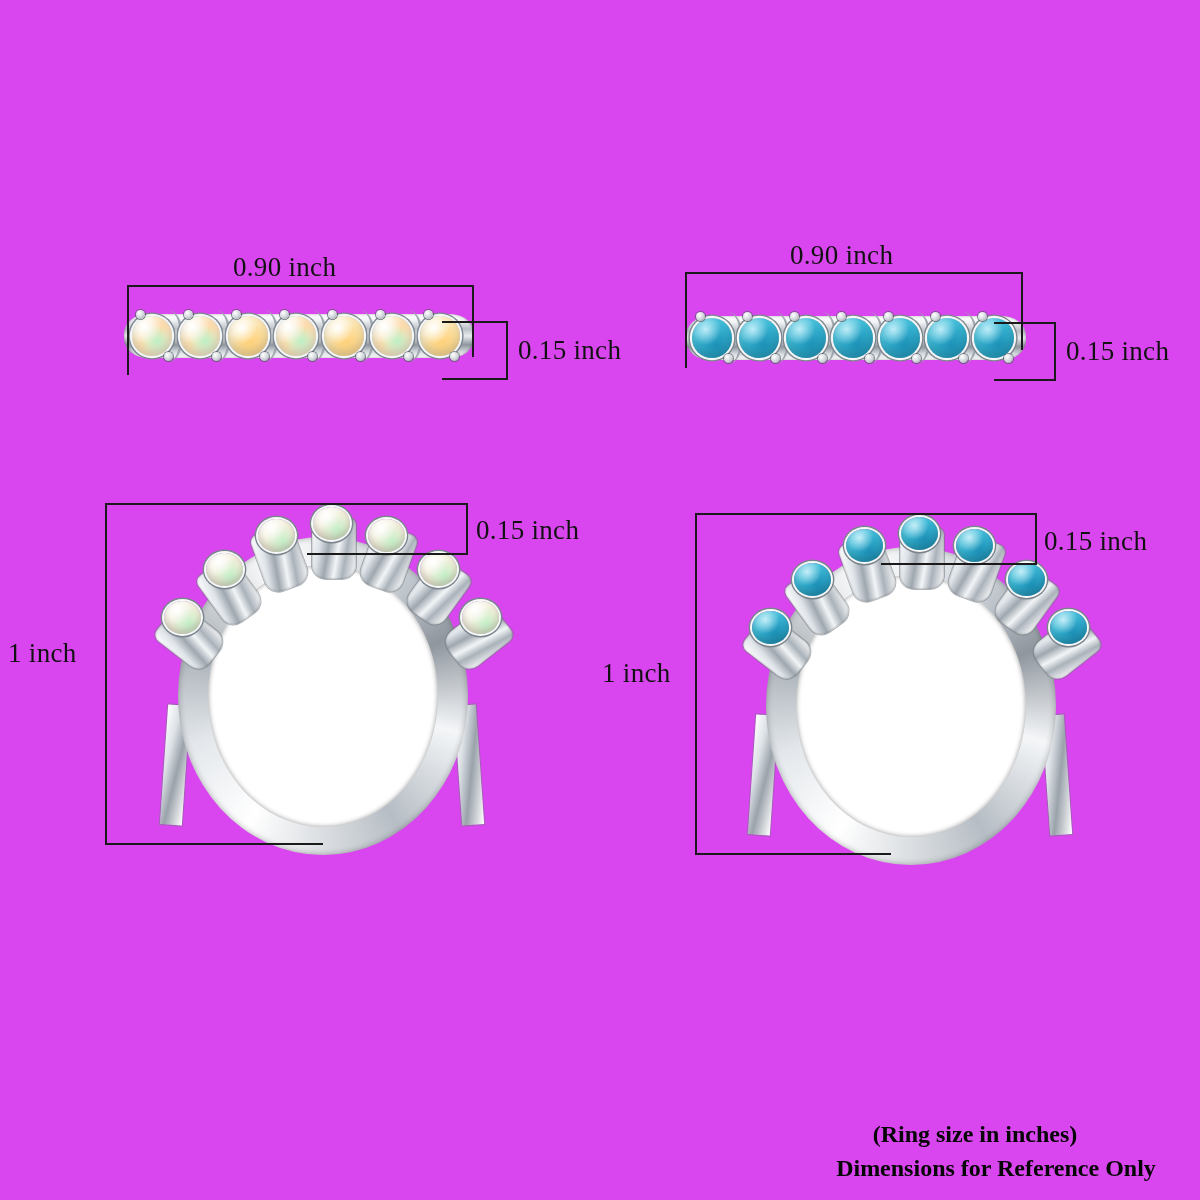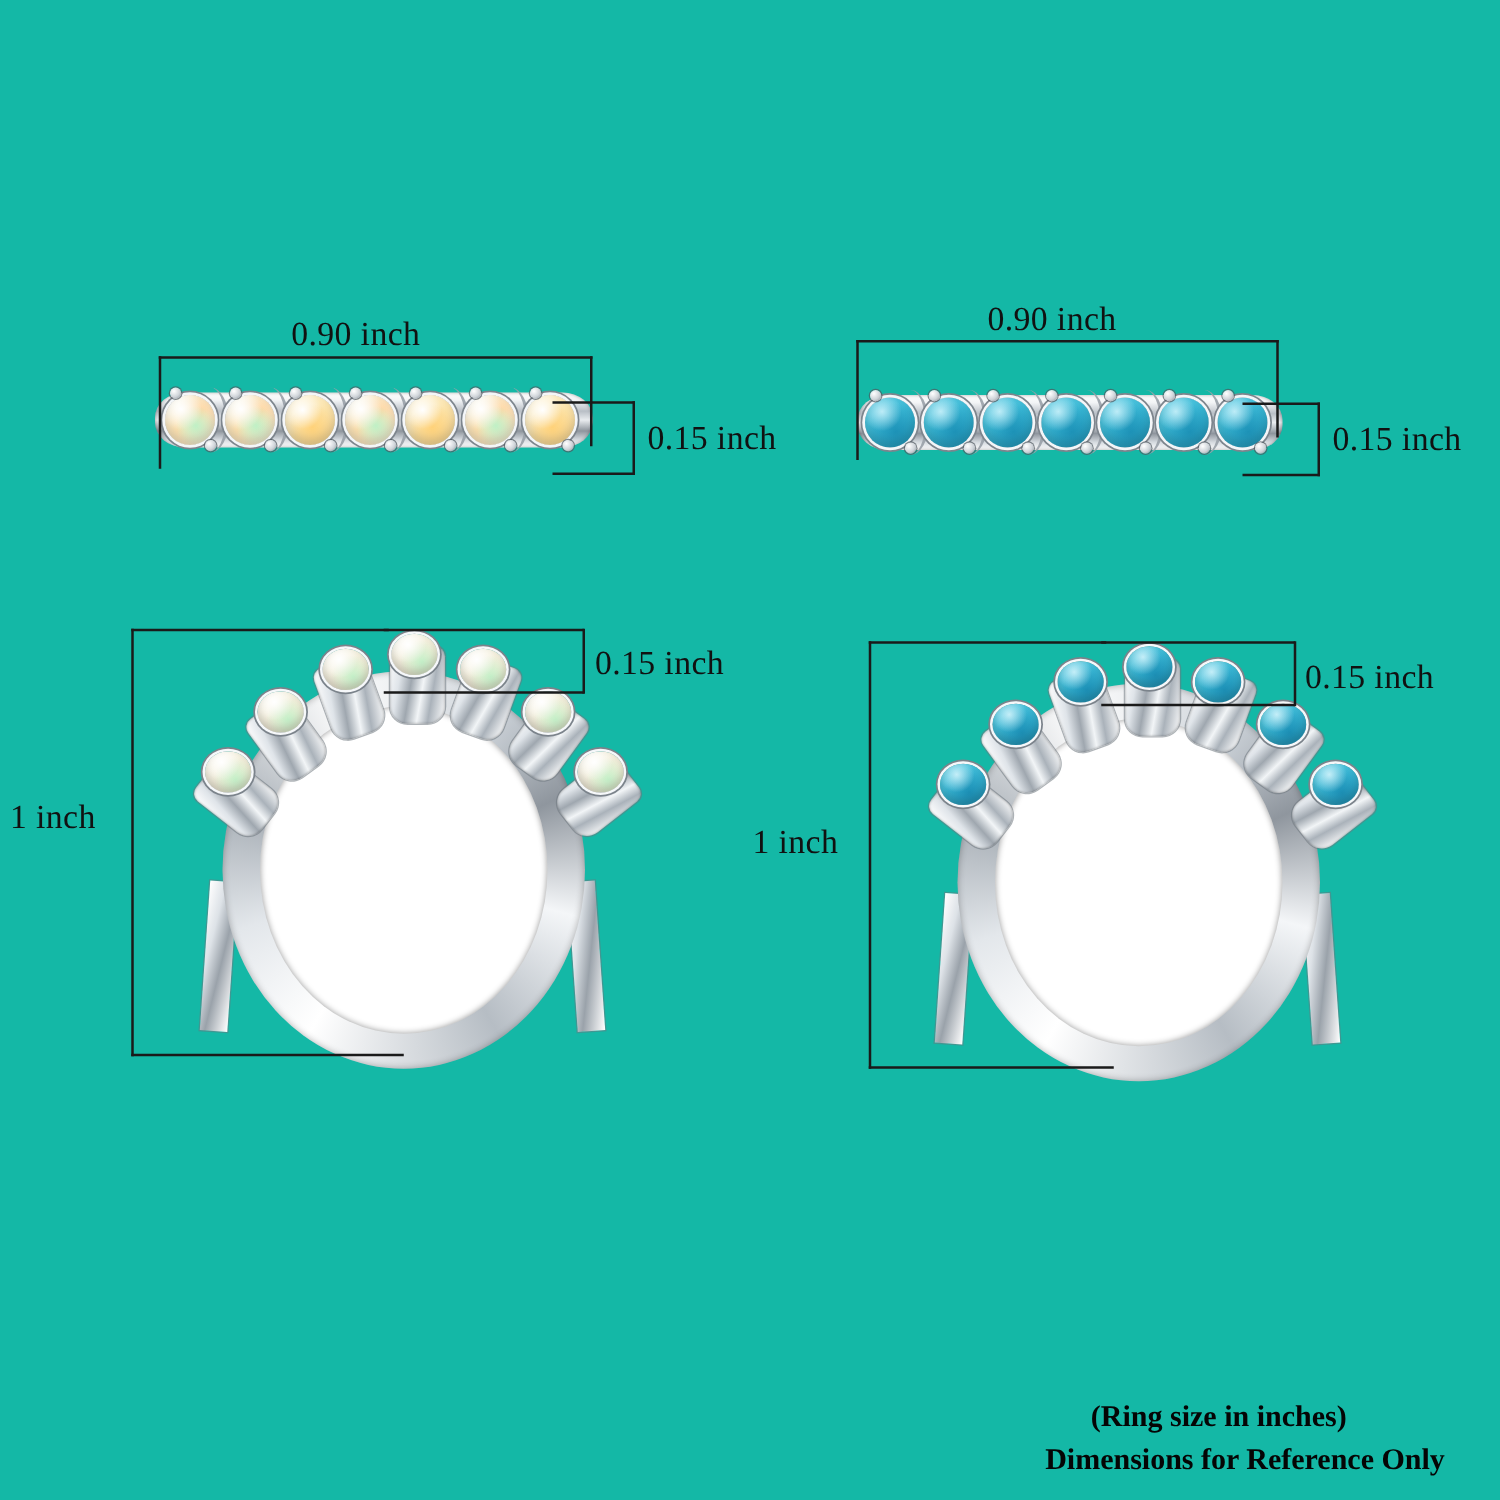--- a/index.html
+++ b/index.html
@@ -9,21 +9,21 @@
     background: #ffffff;
   }
   body {
     font-family: "Liberation Serif", "DejaVu Serif", serif;
     color: #000000;
   }
   #stage {
     position: relative;
     width: 1200px;
     height: 1200px;
-    background: #14b8a6;
+    background: #d946ef;
     overflow: hidden;
   }
   .dim-label {
     position: absolute;
     font-family: "Liberation Serif", "DejaVu Serif", serif;
     font-size: 27px;
     color: #111111;
     white-space: nowrap;
     letter-spacing: 0.3px;
   }

